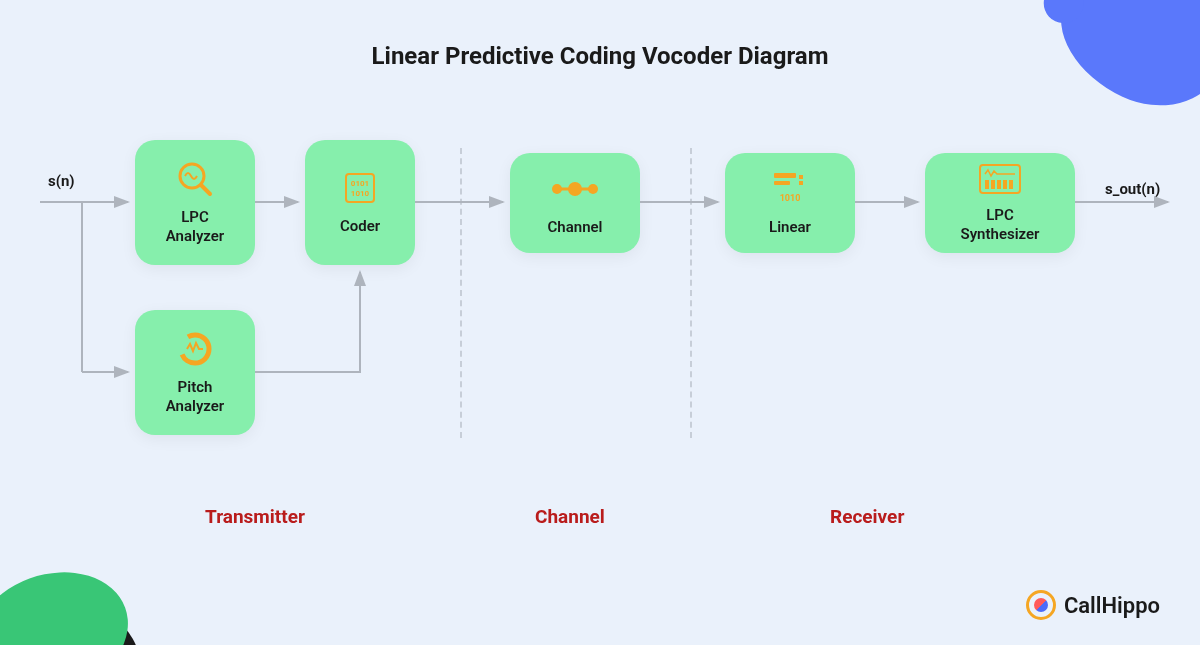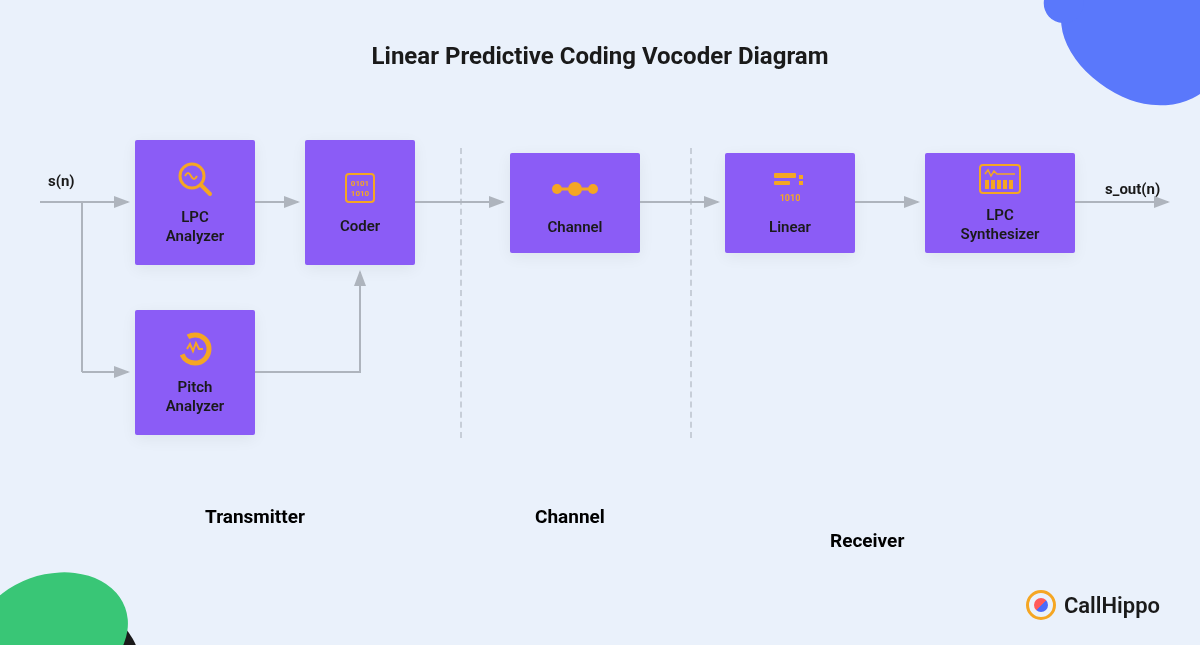--- a/index.html
+++ b/index.html
@@ -18,42 +18,42 @@
     color: #1a1a1a;
     padding-top: 42px;
   }
   .canvas {
     position: absolute;
     top: 0; left: 0;
     width: 1200px; height: 645px;
   }
   .box {
     position: absolute;
-    background: #8b5cf6;
-    border-radius: 2px;
+    background: #86efac;
+    border-radius: 20px;
     box-shadow: 0 4px 16px rgba(0,0,0,0.06);
     display: flex;
     flex-direction: column;
     align-items: center;
     justify-content: center;
     padding: 12px 10px;
   }
   .box .icon { font-size: 30px; margin-bottom: 10px; height: 38px; display:flex; align-items:center; justify-content:center;}
   .box .label { font-size: 15px; font-weight: 600; color: #1a1a1a; text-align:center; line-height:1.25;}
   .signal-label {
     position: absolute;
     font-size: 15px;
     font-weight: 700;
     color: #1a1a1a;
   }
   .section-label {
     position: absolute;
     font-size: 19px;
     font-weight: 700;
-    color: #000000;
+    color: #b91c1c;
   }
   .divider {
     position: absolute;
     width: 0;
     border-left: 2px dashed #c7ced8;
   }
   .arrow-line {
     stroke: #aeb4bd;
     stroke-width: 2;
     fill: none;
@@ -180,21 +180,21 @@
         </svg>
     </div>
     <div class="label">LPC<br>Synthesizer</div>
   </div>
 
   <div class="divider" style="left:460px; top:148px; height:290px;"></div>
   <div class="divider" style="left:690px; top:148px; height:290px;"></div>
 
   <div class="section-label" style="left:205px; top:505px;">Transmitter</div>
   <div class="section-label" style="left:535px; top:505px;">Channel</div>
-  <div class="section-label" style="left:830px; top:505px;margin-top:24px;">Receiver</div>
+  <div class="section-label" style="left:830px; top:505px;">Receiver</div>
 
   <svg class="canvas" width="1200" height="645">
     <defs>
       <marker id="ah" markerWidth="10" markerHeight="10" refX="7" refY="3" orient="auto">
         <path d="M0,0 L8,3 L0,6 Z" class="arrow-head"></path>
       </marker>
     </defs>
 
     <line x1="40" y1="202" x2="82" y2="202" class="arrow-line"></line>
 

